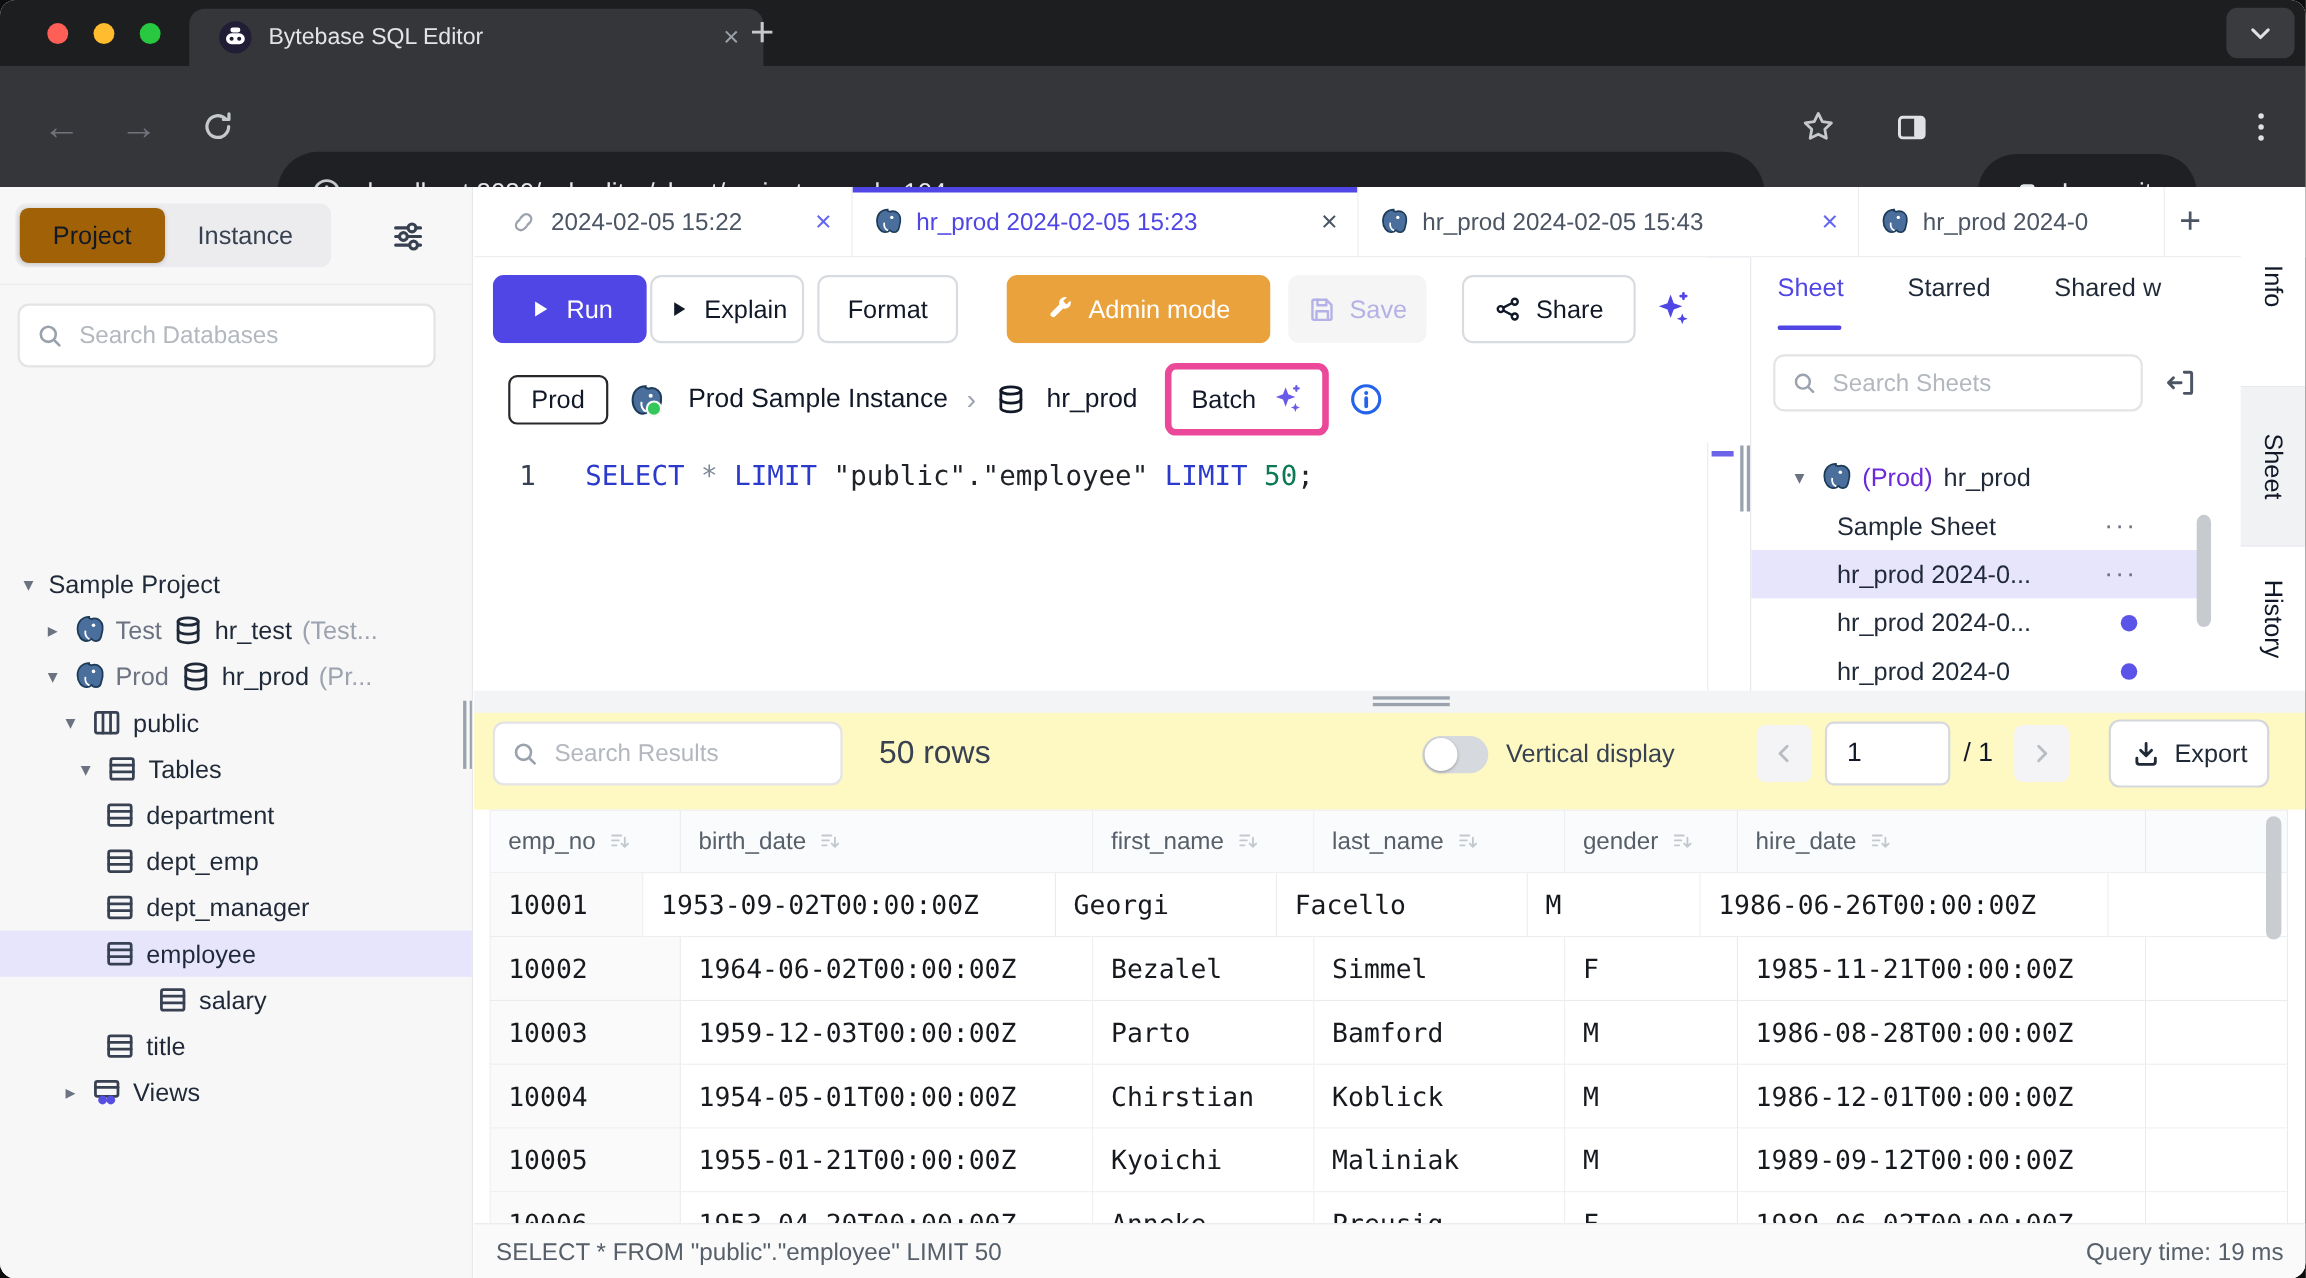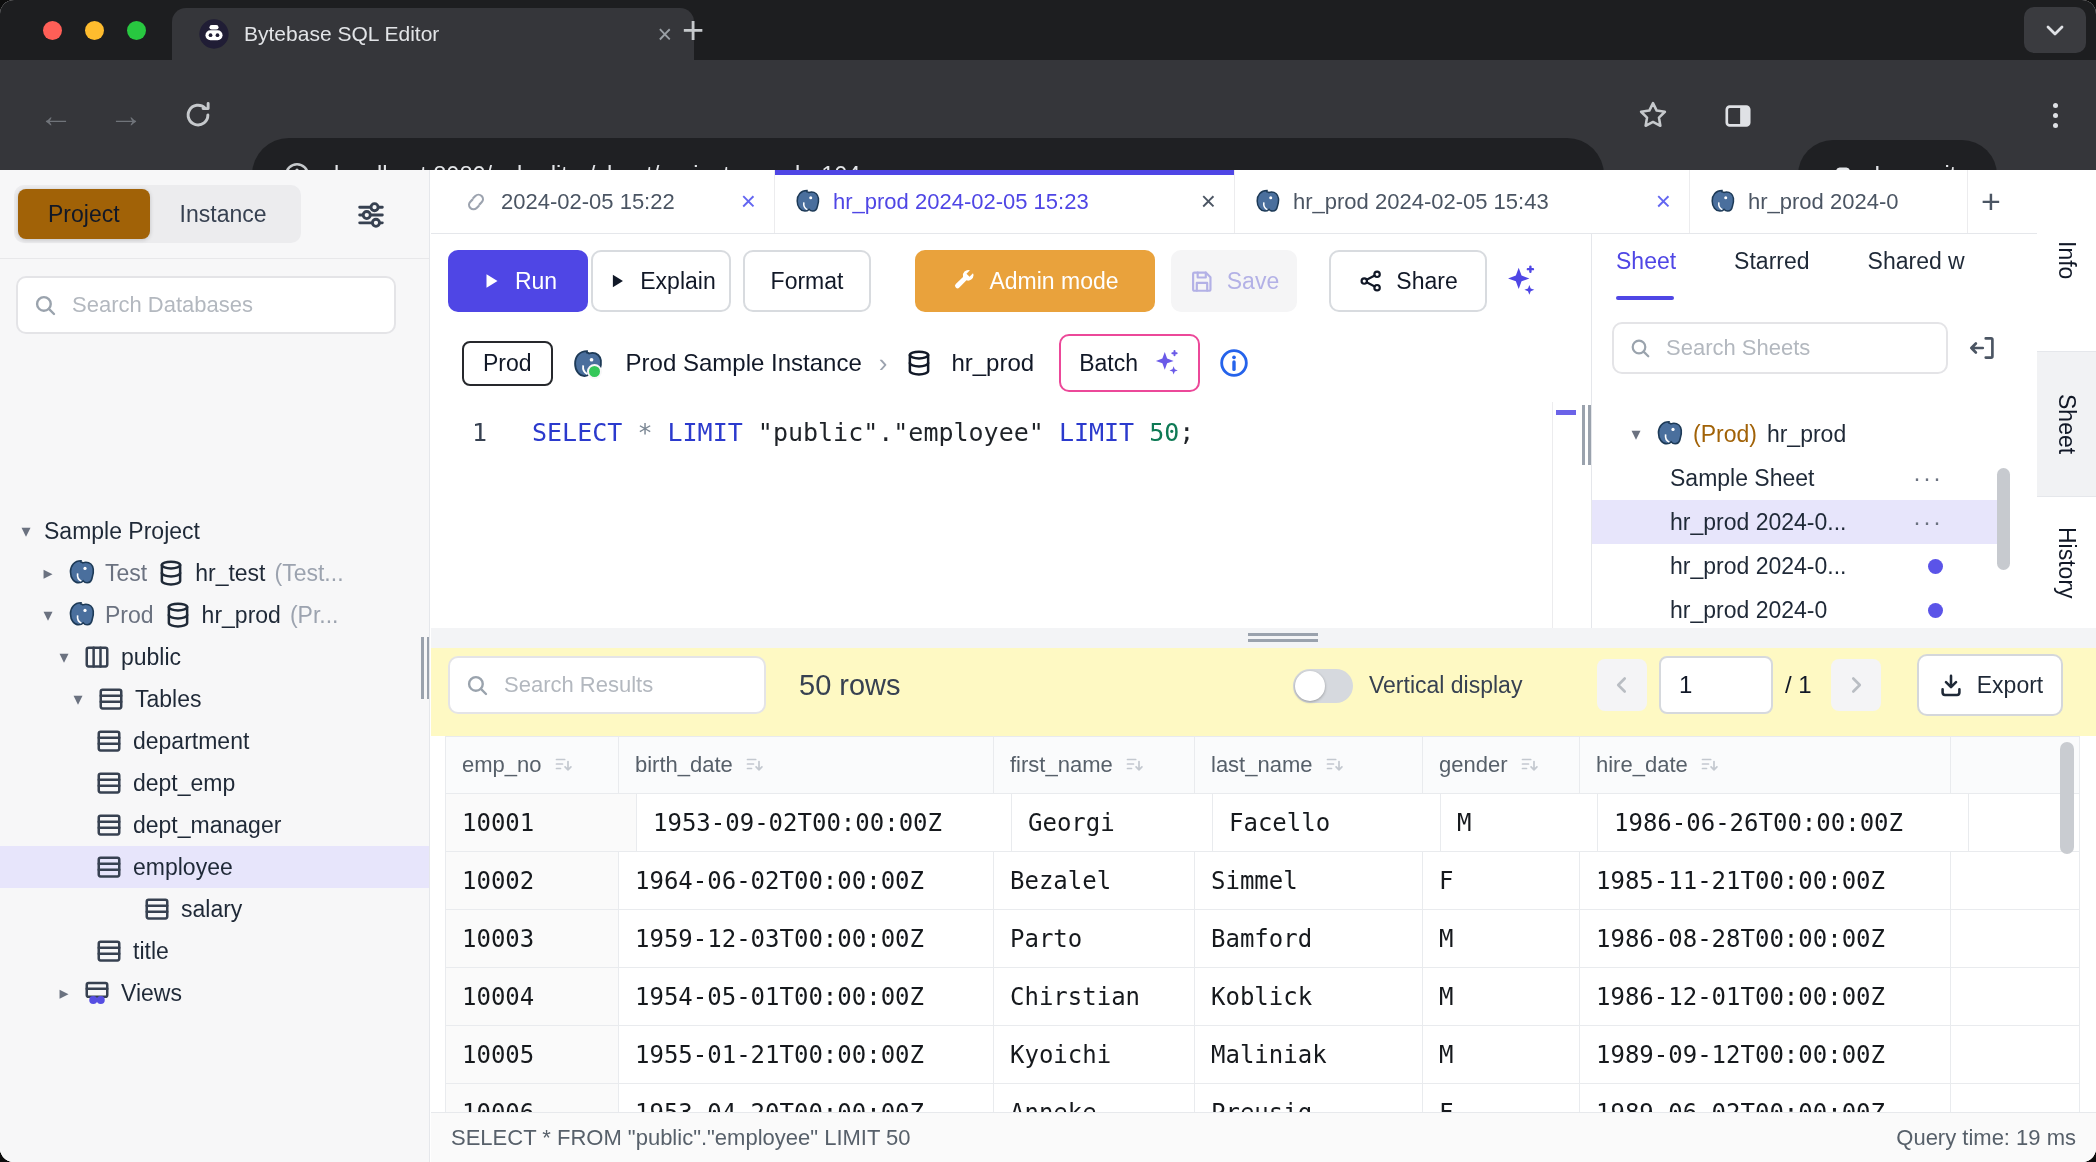--- a/index.html
+++ b/index.html
@@ -75,21 +75,21 @@
   #btn-run{width:140px;background:#4f46e5;color:#fff;}
   #btn-explain{width:140px;margin-left:3px;}
   #btn-format{width:128px;margin-left:12px;}
   #btn-admin{width:240px;margin-left:44px;background:#e9a23c;color:#fff;}
   #btn-save{width:126px;margin-left:16px;background:#f5f5f6;color:#b3b1e6;}
   #btn-share{width:158px;margin-left:32px;}
   #btn-ai{width:48px;margin-left:8px;color:#4f46e5;}
   #breadcrumb{position:absolute;left:31px;top:100px;height:58px;display:flex;align-items:center;gap:17px;font-size:24px;color:#111827;}
   #env-badge{border:2.5px solid #26282c;border-radius:8px;padding:7px 19px;font-size:23px;}
   .crumb-sep{color:#9ca3af;font-size:26px;}
-  #batch-btn{border:2px solid #ec4899;border-radius:10px;height:54px;padding:0 18px;display:flex;align-items:center;gap:12px;font-size:23px;margin-left:8px;color:#111827;}
+  #batch-btn{border:6px solid #ec4899;border-radius:10px;height:54px;padding:0 18px;display:flex;align-items:center;gap:12px;font-size:23px;margin-left:8px;color:#111827;}
   #bc-info{color:#2563eb;}
   #code{position:absolute;left:0;top:170px;right:0;bottom:0;font-family:"DejaVu Sans Mono",monospace;font-size:25px;}
   #gutter{position:absolute;left:26px;top:14px;width:30px;text-align:right;color:#374151;}
   #codeline{position:absolute;left:101px;top:14px;white-space:pre;}
   .kw{color:#2b3acd;}.op{color:#7b8794;}.id{color:#1f2328;}.num{color:#0e7a55;}
   #minimap{position:absolute;left:1552px;top:232px;width:26px;height:226px;background:#fff;border-left:1px solid #ececee;}
   #minimap i{position:absolute;left:3px;right:3px;top:8px;height:5px;background:#6b63e8;}
   #vhandle{position:absolute;left:1582px;top:235px;width:11px;height:60px;display:flex;gap:3px;}
   #vhandle i{width:3px;height:100%;background:#9aa2ad;}
 
@@ -572,21 +572,21 @@
       <div id="ws-list">
           <div class="ws-row" style="padding-left: 32px;">
             <span class="expander">▾</span>
             <span class="icn t-ico">
               <svg viewBox="0 0 24 24">
                 <path d="M12 2.2C6.7 2.2 3.6 6 3.6 11.1c0 5 3 8.7 6.6 8.7 1.5 0 2.7-.6 3.6-1.5.7.9 1.8 1.5 3.1 1.5 2.2 0 3.6-1.7 4-4 .8-2.4 1.2-4.9.9-7-.4-3.1-2.8-5.4-5.9-5.4-.8 0-1.6.2-2.3.5-.5-.2-1-.7-1.6-.7z" fill="#4a6f9d" stroke="#1d3a57" stroke-width="1.3"></path>
                 <circle cx="15.2" cy="8.3" r="1.3" fill="#fff"></circle>
                 <path d="M9.3 12.3c-.4 2.9.9 5.3 3 6.2" stroke="#fff" stroke-width="1.3" fill="none"></path>
               </svg>
             </span>
-            <span style="color:#a16207;margin-right:10px">(Prod)</span>
+            <span style="color:#6d28d9;margin-right:10px">(Prod)</span>
             <span>hr_prod</span>
           </div>
           <div class="ws-row" style="padding-left: 78px;">
             <span>Sample Sheet</span>
             <span class="trail">···</span>
           </div>
           <div class="ws-row selected" style="padding-left: 78px;">
             <span>hr_prod 2024-0...</span>
             <span class="trail">···</span>
           </div>
@@ -709,21 +709,21 @@
             <span class="icn sort-ico" style="width:24px;height:24px">
               <svg viewBox="0 0 24 24" fill="none" stroke="currentColor" stroke-width="2" stroke-linecap="round" stroke-linejoin="round">
                 <path d="M4.5 6.5h8.2M4.5 11h6M4.5 15.5h4" stroke-width="1.7"></path>
                 <path d="M16 8.5v8.3m0 0-2.9-2.9m2.9 2.9 2.9-2.9" stroke-width="1.7"></path>
               </svg>
             </span>
           </div>
           <div class="hcell" style="flex: 1 1 0%;"></div>
         </div>
         <div class="trow">
-          <div class="cell first" style="width: 192px;">10001</div>
+          <div class="cell first" style="width: 140px;">10001</div>
           <div class="cell" style="width: 375px;">1953-09-02T00:00:00Z</div>
           <div class="cell" style="width: 201px;">Georgi</div>
           <div class="cell" style="width: 228px;">Facello</div>
           <div class="cell" style="width: 157px;">M</div>
           <div class="cell" style="width: 371px;">1986-06-26T00:00:00Z</div>
           <div class="cell" style="flex: 1 1 0%;"></div>
         </div>
         <div class="trow">
           <div class="cell first" style="width: 174px;">10002</div>
           <div class="cell" style="width: 375px;">1964-06-02T00:00:00Z</div>

